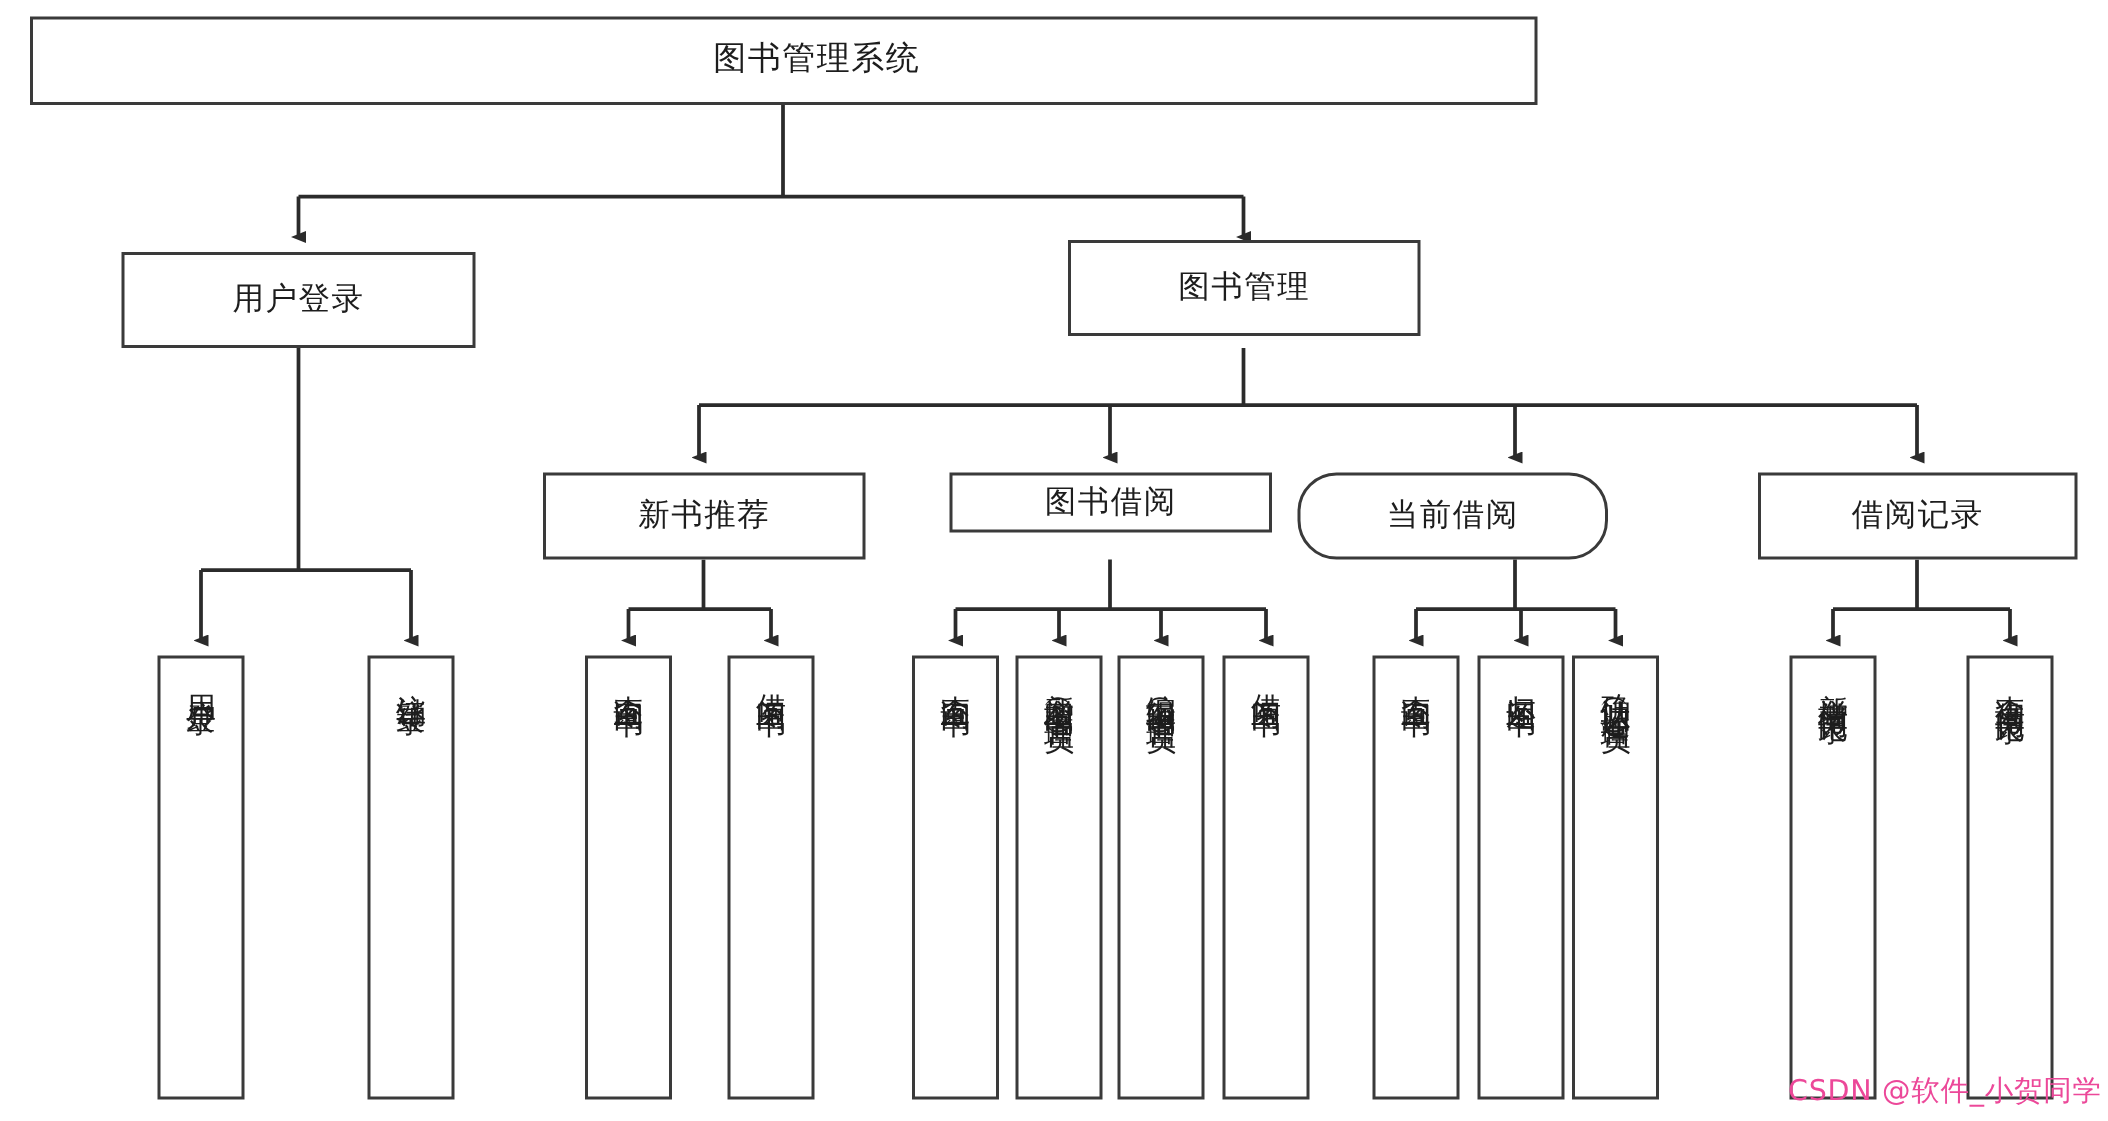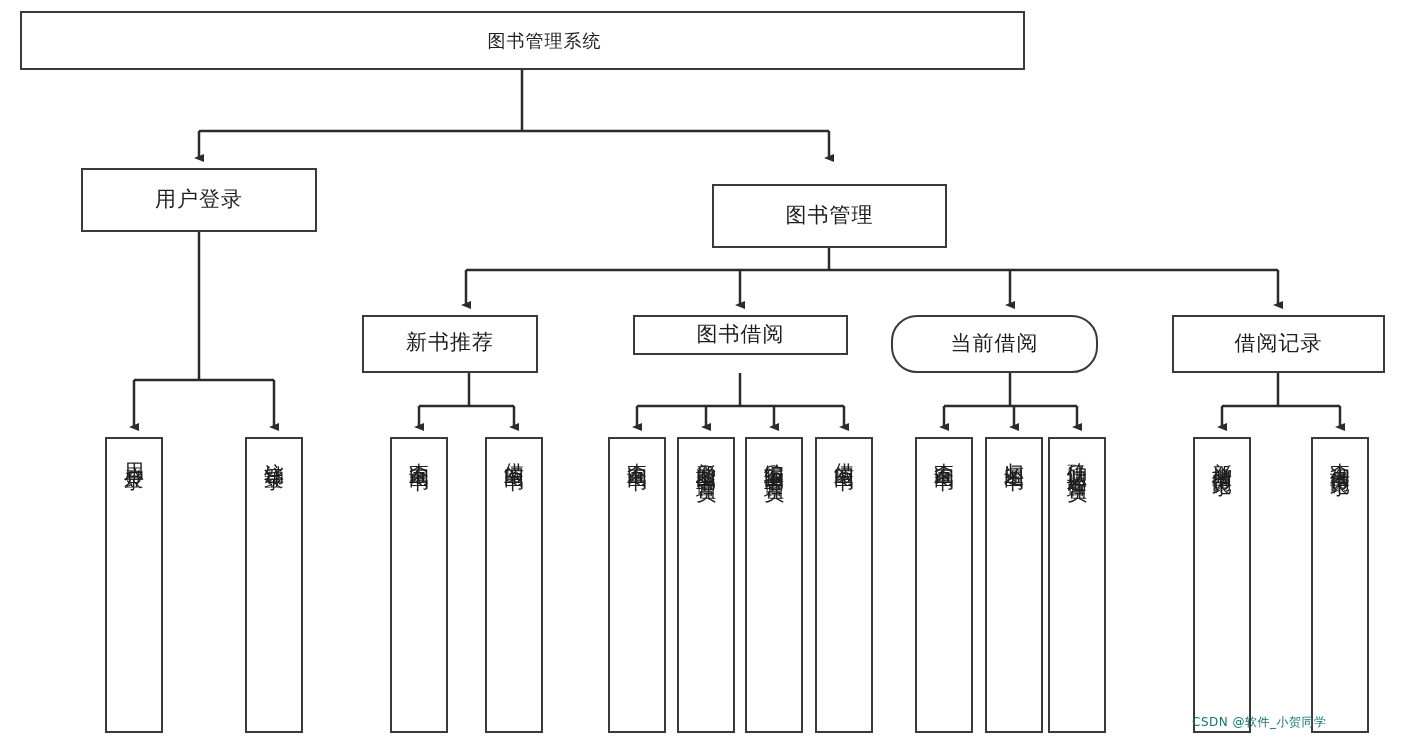--- a/index.html
+++ b/index.html
@@ -35,41 +35,41 @@
     justify-content: center;
     color: #1d1d1d;
     text-align: center;
   }
   .node.horiz {
     font-size: 21px;
     letter-spacing: 1px;
     line-height: 1.2;
   }
   .node.root {
-    font-size: 18px;
+    font-size: 22px;
     padding-left: 44px;
   }
   .node.leaf {
     font-size: 20px;
     padding: 8px 2px;
     align-items: flex-start;
     justify-content: center;
   }
   .vtext {
     writing-mode: vertical-rl;
     text-orientation: upright;
     letter-spacing: 3px;
     line-height: 1.05;
     white-space: nowrap;
     display: block;
   }
   .watermark {
     position: absolute;
-    color: #0f766e;
-    font-size: 12px;
+    color: #ec4899;
+    font-size: 19px;
     letter-spacing: 0.5px;
     white-space: nowrap;
     user-select: none;
   }
 </style>
 </head>
 <body>
 
 <div id="canvas">
 
@@ -124,33 +124,33 @@
   </svg>
 
   <div class="node horiz root" style="left:20px; top:11px; width:1005px; height:59px;">
     <span>图书管理系统</span>
   </div>
 
   <div class="node horiz" style="left:81px; top:168px; width:236px; height:64px;">
     <span>用户登录</span>
   </div>
 
-  <div class="node horiz" style="left:712px; top:184px; width:235px; height:64px;">
+  <div class="node horiz" style="left:712px; top:160px; width:235px; height:64px;">
     <span>图书管理</span>
   </div>
 
-  <div class="node horiz" style="left:362px; top:315px; width:176px; height:58px;font-family:Liberation Mono, monospace;">
+  <div class="node horiz" style="left:362px; top:315px; width:215px; height:58px;">
     <span>新书推荐</span>
   </div>
 
   <div class="node horiz" style="left:633px; top:315px; width:215px; height:40px;">
     <span>图书借阅</span>
   </div>
 
-  <div class="node horiz" style="left:891px; top:315px; width:207px; height:58px;border-radius:26px;">
+  <div class="node horiz" style="left:865px; top:315px; width:207px; height:58px;border-radius:26px;">
     <span>当前借阅</span>
   </div>
 
   <div class="node horiz" style="left:1172px; top:315px; width:213px; height:58px;text-align:right;">
     <span>借阅记录</span>
   </div>
 
   <div class="node leaf" style="left:105px; top:437px; width:58px; height:296px;">
     <span class="vtext">用户登录</span>
   </div>

